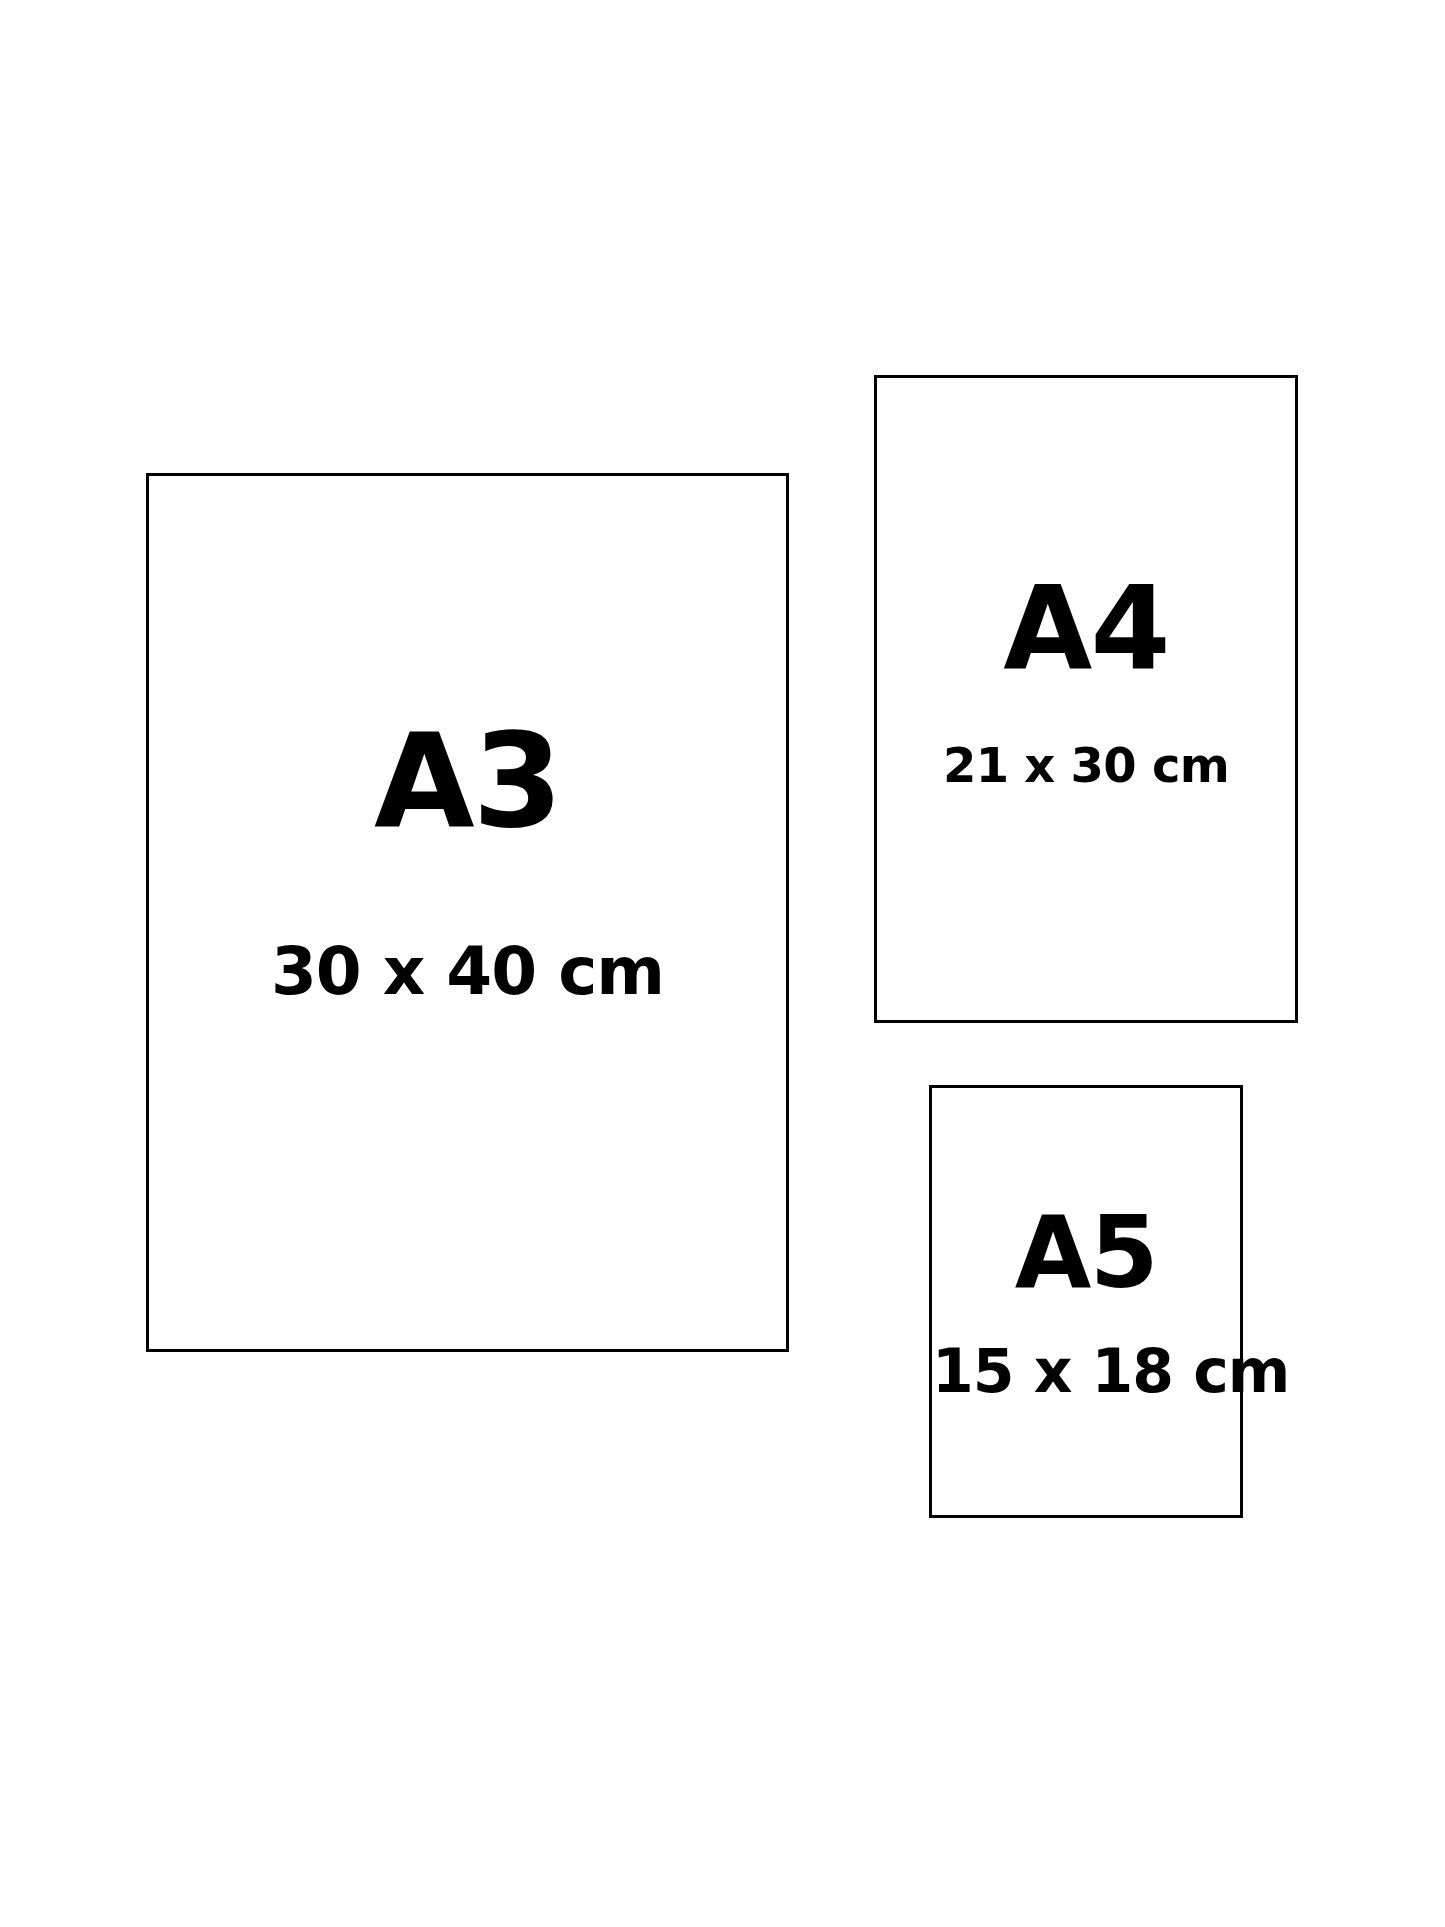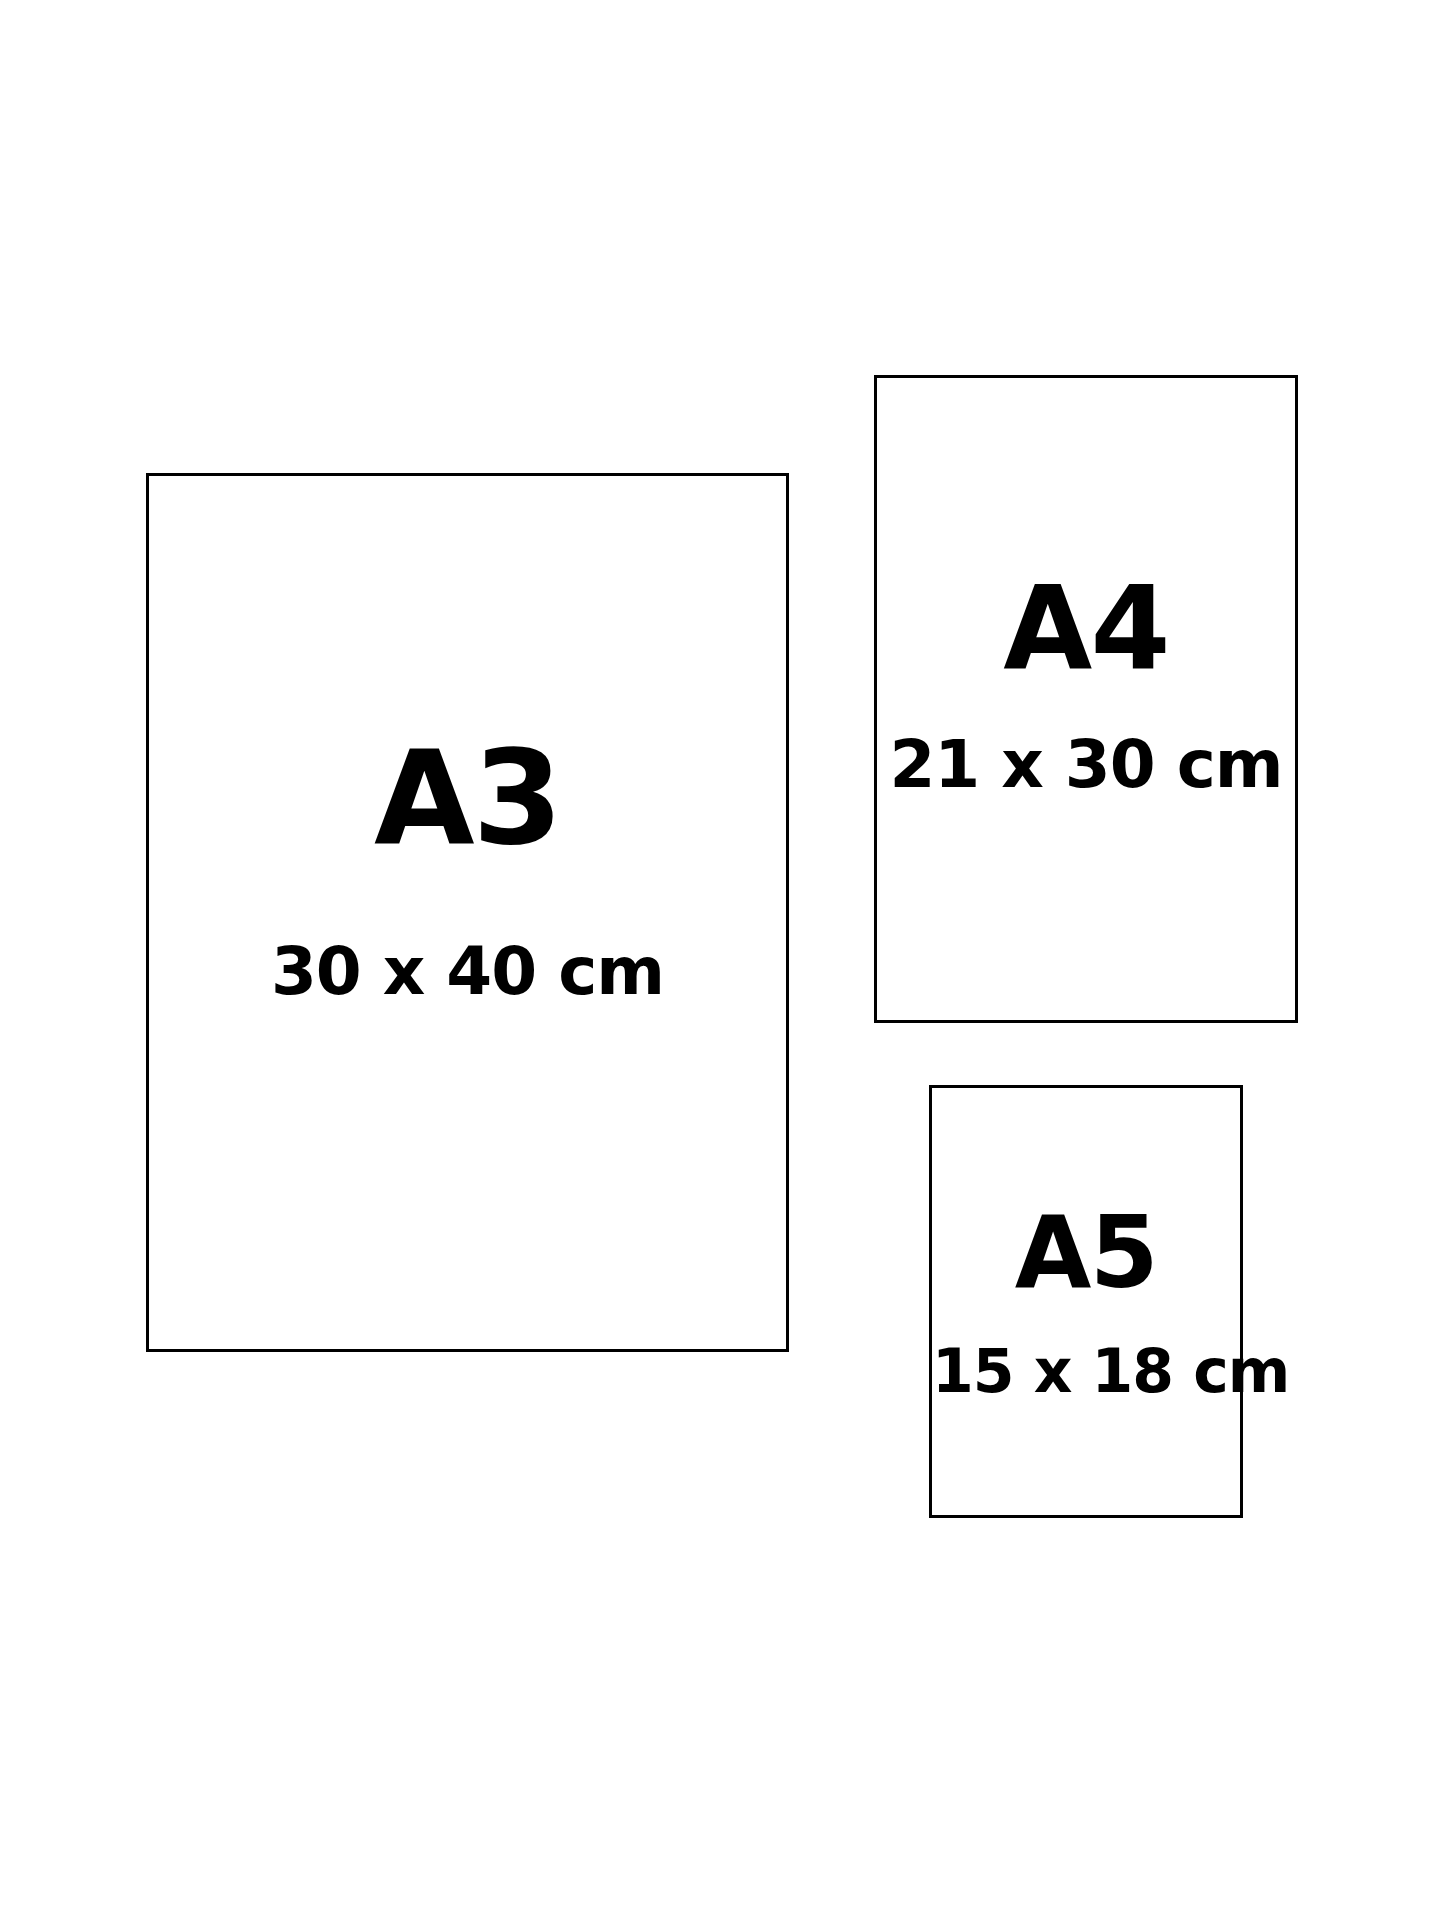--- a/index.html
+++ b/index.html
@@ -32,21 +32,21 @@
     white-space: nowrap;
   }
   
   #paper-a3 {
     left: 146px;
     top: 473px;
     width: 643px;
     height: 879px;
   }
   #paper-a3 .paper-label {
-    top: 247px;
+    top: 230px;
     font-size: 130px;
     line-height: 150px;
   }
   #paper-a3 .paper-dims {
     top: 458px;
     font-size: 66px;
     line-height: 76px;
   }
   
   #paper-a4 {
@@ -55,21 +55,21 @@
     width: 424px;
     height: 648px;
   }
   #paper-a4 .paper-label {
     top: 184px;
     font-size: 115px;
     line-height: 132px;
   }
   #paper-a4 .paper-dims {
     top: 349px;
-    font-size: 66px;
+    font-size: 48px;
     line-height: 76px;
   }
   
   #paper-a5 {
     left: 929px;
     top: 1085px;
     width: 314px;
     height: 433px;
   }
   #paper-a5 .paper-label {

